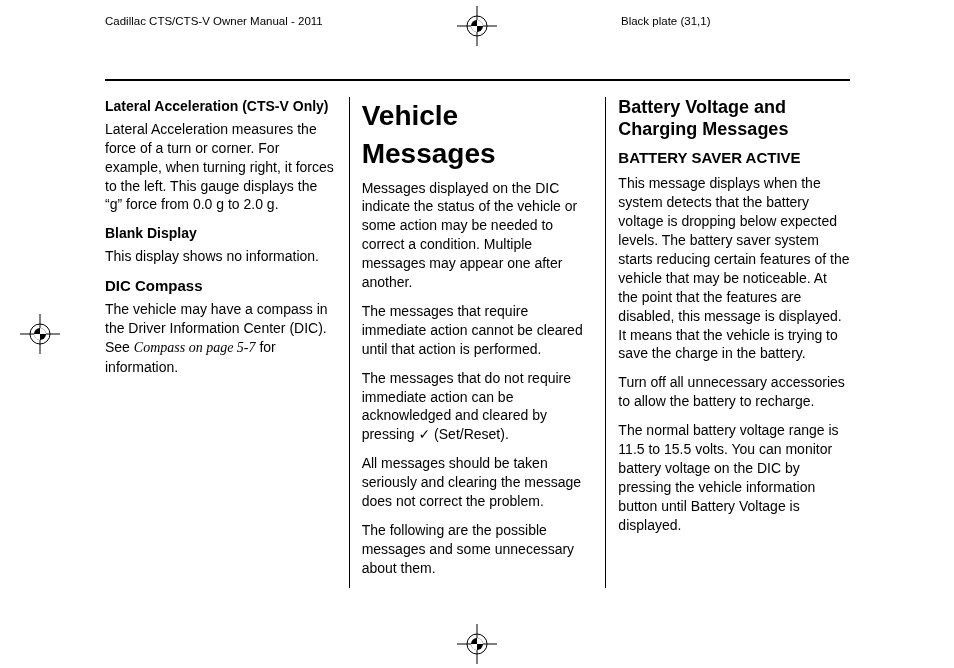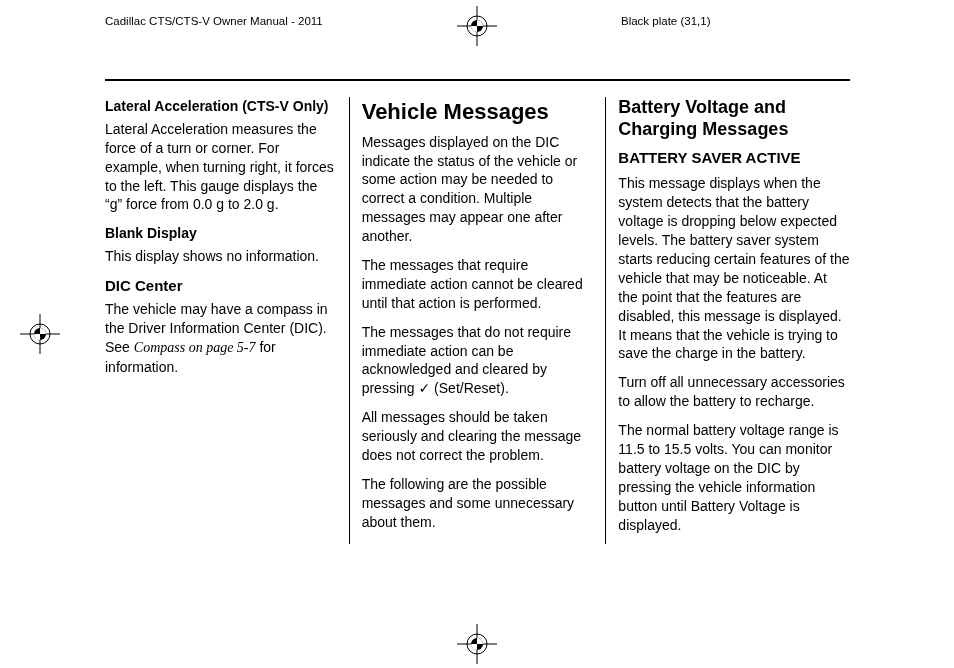--- a/index.html
+++ b/index.html
@@ -79,21 +79,21 @@
   }
   .col + .col {
     border-left: 1px solid #000;
   }
   .col:first-child { padding-left: 0; }
   .col:last-child  { padding-right: 0; }
   p { margin: 0 0 10px 0; }
   .sub-b { font-weight: bold; margin: 0 0 4px 0; font-size: 14px; }
   .dic-h { font-weight: bold; margin: 8px 0 4px 0; font-size: 15px; }
   h1.vm {
-    font-size: 22px;
+    font-size: 28px;
     font-weight: bold;
     margin: 0 0 6px 0;
   }
   h2.bv {
     font-size: 18px;
     font-weight: bold;
     margin: 0 0 8px 0;
     line-height: 1.2;
   }
   .bsa { font-weight: bold; font-size: 15px; margin: 0 0 6px 0; }
@@ -144,21 +144,21 @@
 
   <div class="cols">
 
     <div class="col">
       <p class="sub-b">Lateral Acceleration (CTS‑V Only)</p>
       <p>Lateral Acceleration measures the force of a turn or corner. For example, when turning right, it forces to the left. This gauge displays the “g” force from 0.0 g to 2.0 g.</p>
 
       <p class="sub-b">Blank Display</p>
       <p>This display shows no information.</p>
 
-      <p class="dic-h">DIC Center</p>
+      <p class="dic-h">DIC Compass</p>
       <p>
         <span>The vehicle may have a compass in the Driver Information Center (DIC). See </span><span class="italic">Compass on page 5‑7</span><span> for information.</span>
       </p>
     </div>
 
     <div class="col">
       <h1 class="vm">Vehicle Messages</h1>
       <p>Messages displayed on the DIC indicate the status of the vehicle or some action may be needed to correct a condition. Multiple messages may appear one after another.</p>
       <p>The messages that require immediate action cannot be cleared until that action is performed.</p>
       <p>

